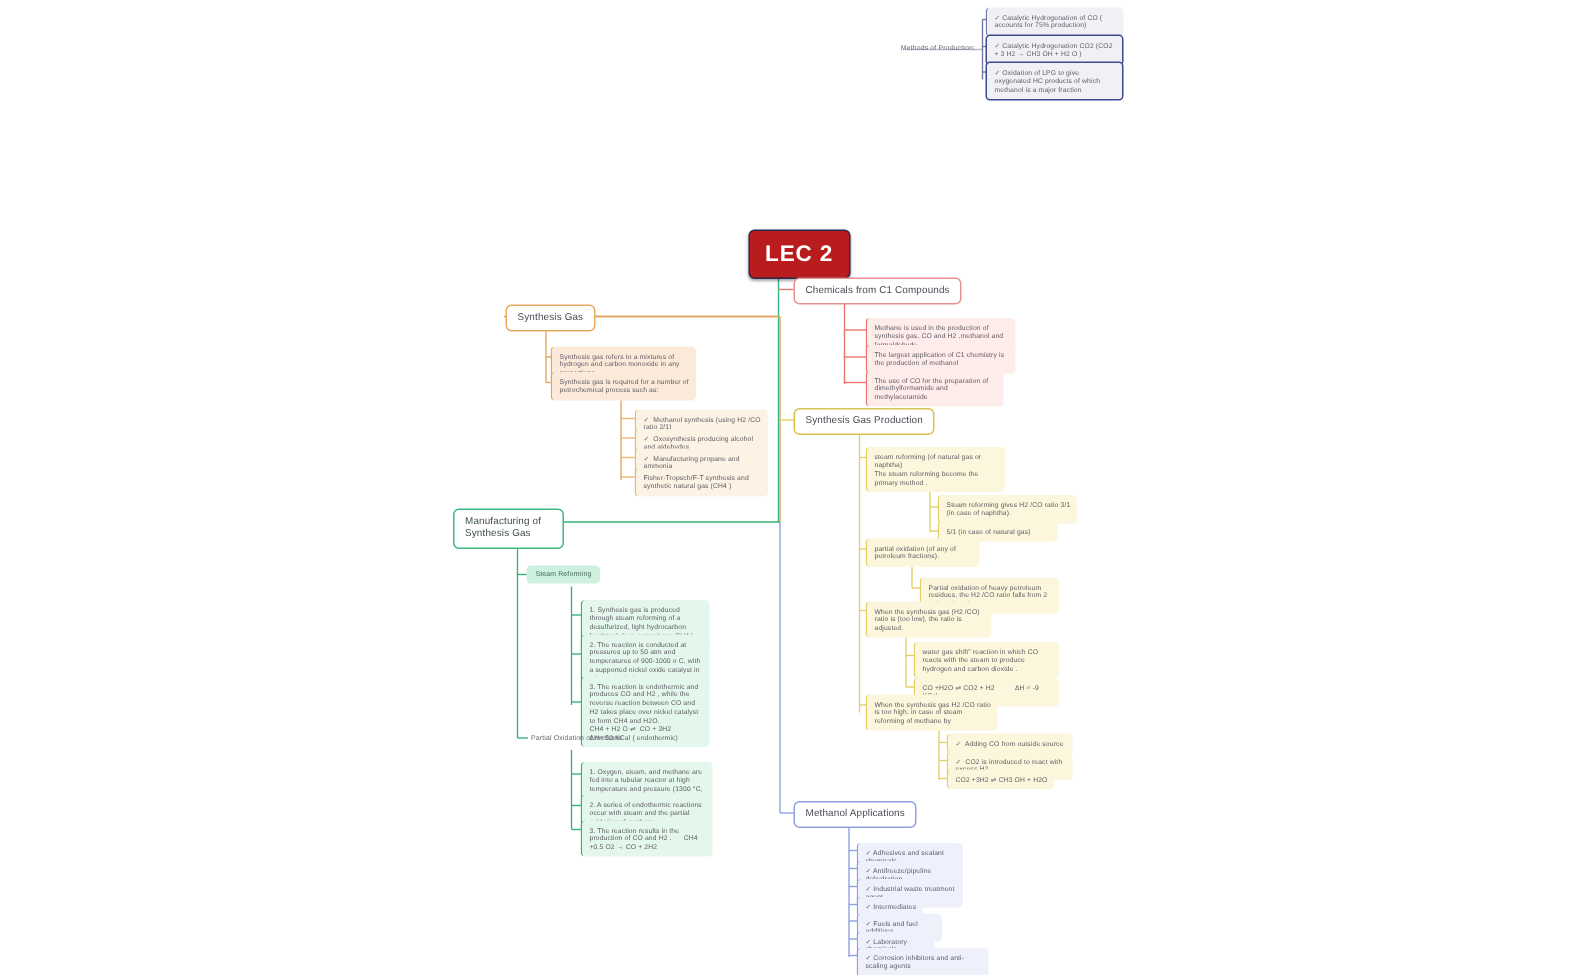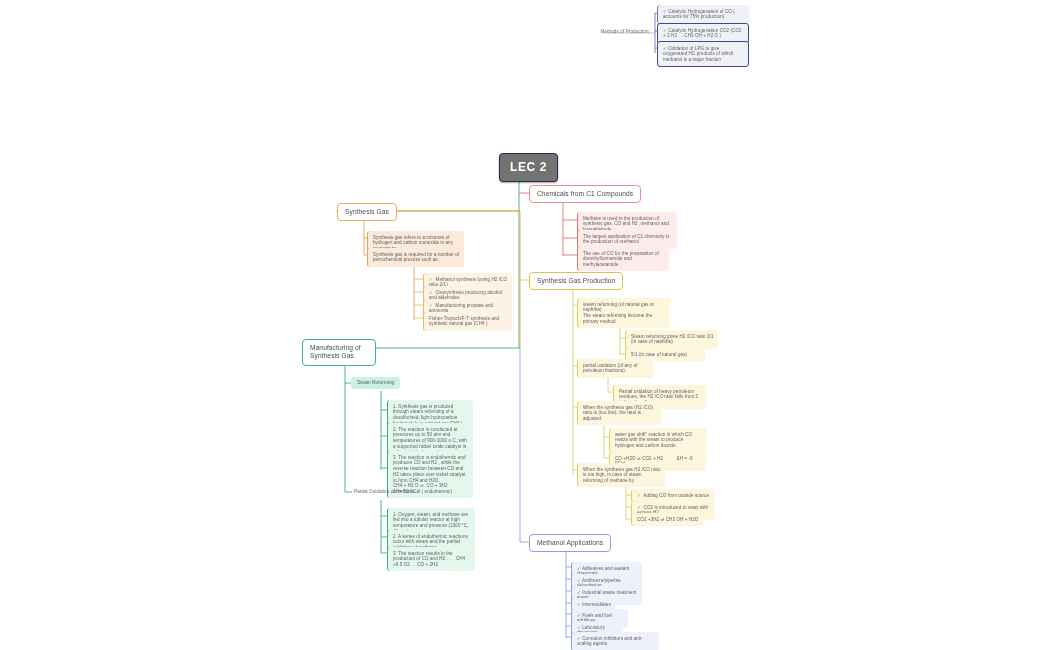--- a/index.html
+++ b/index.html
@@ -24,25 +24,25 @@
     position: absolute;
     border-radius: 3px;
     line-height: 1.28;
     letter-spacing: 0.1px;
     word-wrap: break-word;
     white-space: pre-wrap;
   }
 
   
   .n-root {
-    background: #737373;
+    background: #b91c1c;
     border: 1px solid #2a2750;
     color: #ffffff;
     font-weight: bold;
-    font-size: 12px;
+    font-size: 15px;
     padding: 6px 10px;
     border-radius: 4px;
     letter-spacing: 0.6px;
     box-shadow: 0 1px 2px rgba(0,0,0,0.35);
   }
 
   
   .n-title {
     background: #ffffff;
     font-size: 6.6px;

